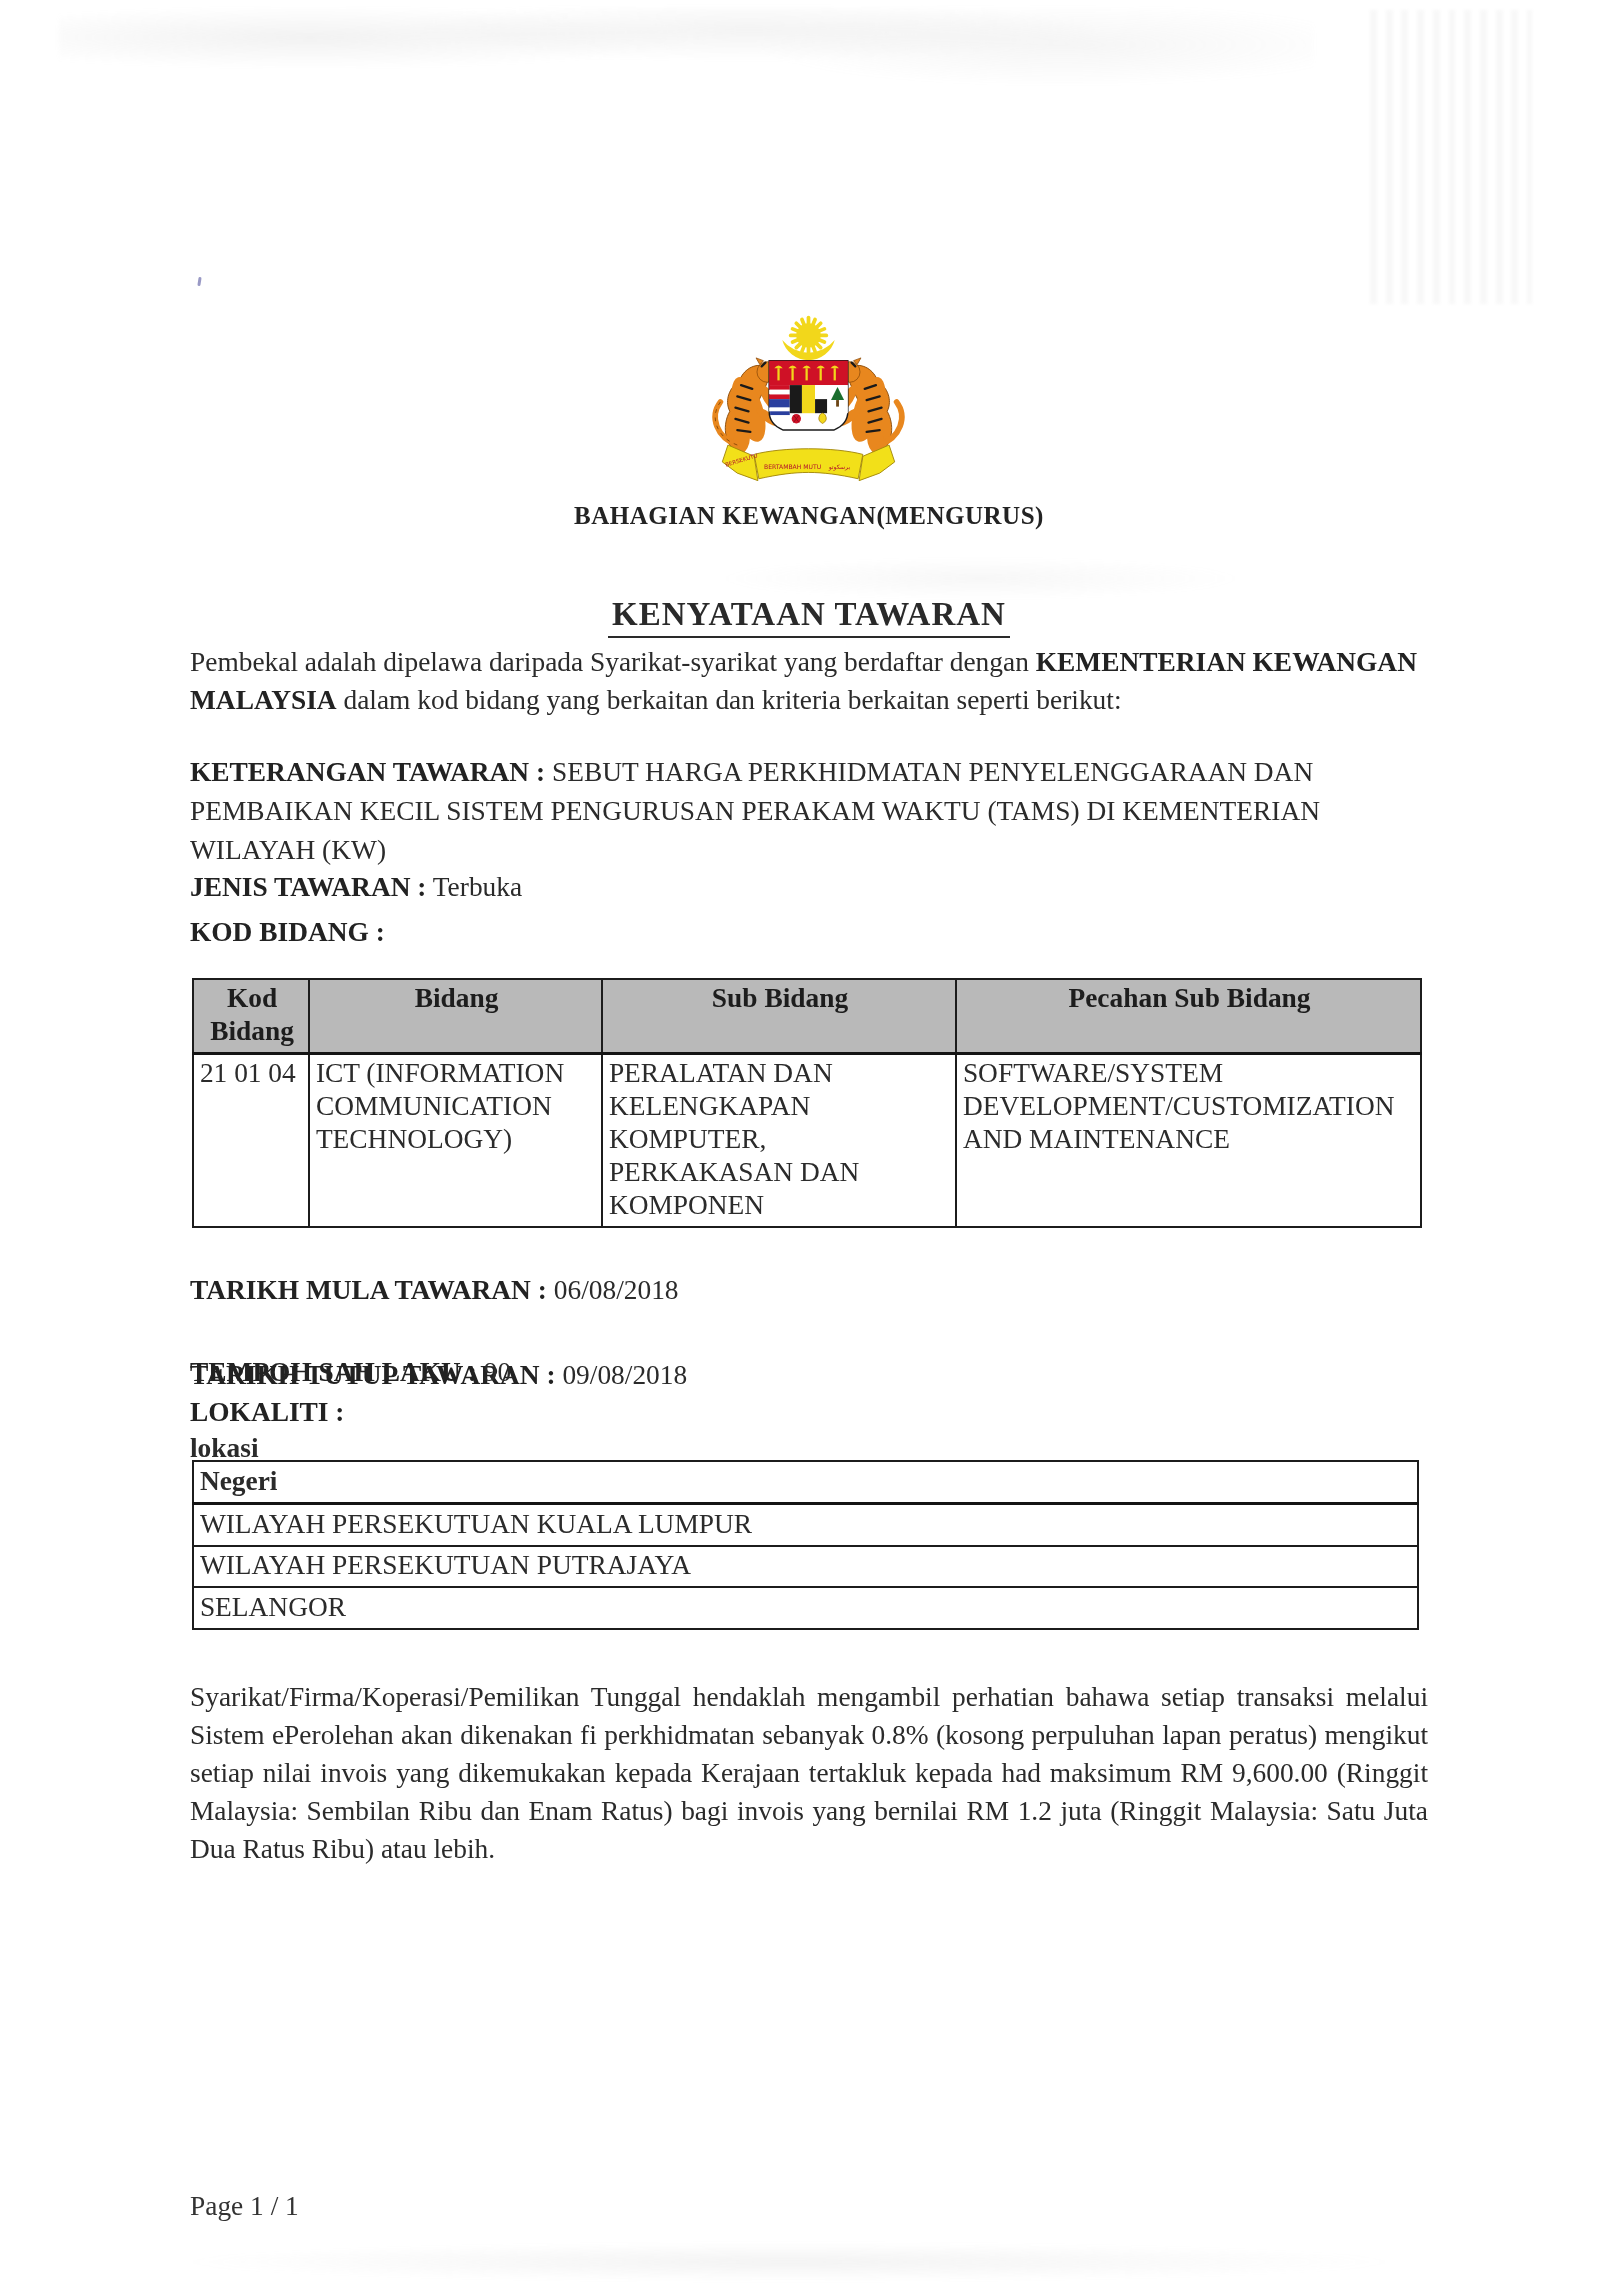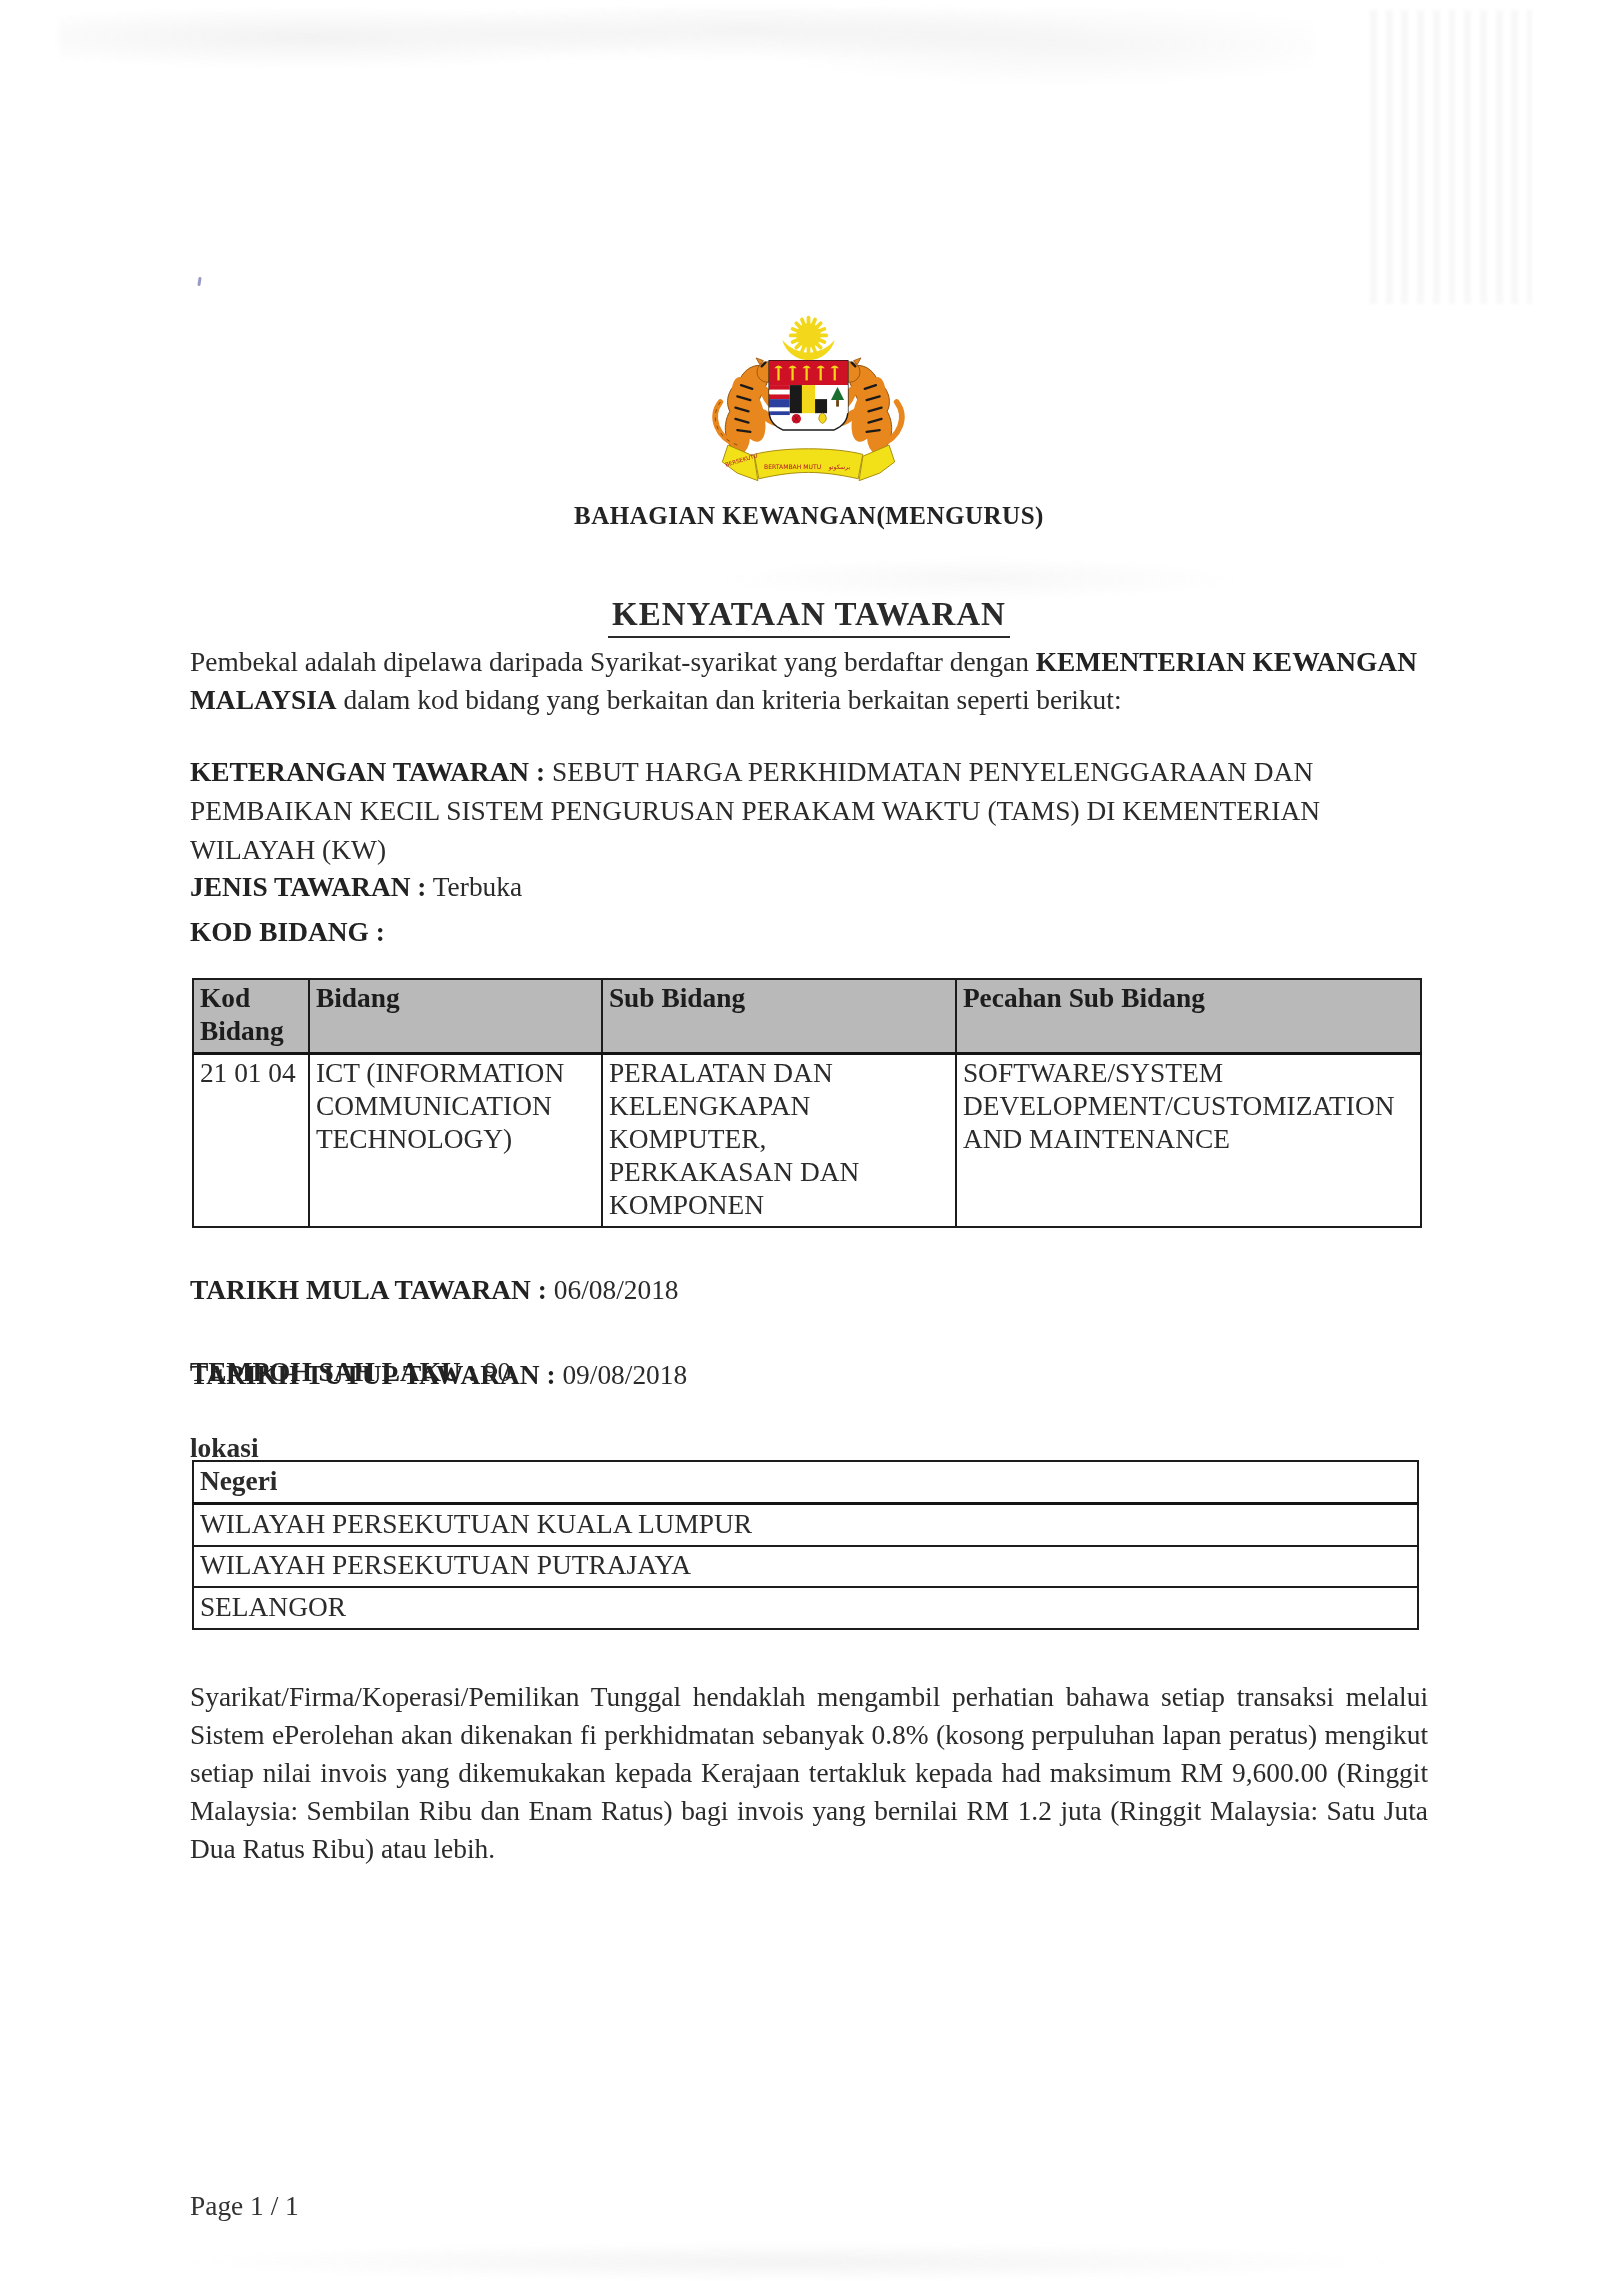--- a/index.html
+++ b/index.html
@@ -76,21 +76,21 @@
     position:absolute;left:192px;top:978px;width:1227px;
     font-size:27.4px;line-height:33px;
     border:2.9px solid #1c1c1c;
   }
   .bidang-table th,.bidang-table td{
     border-left:2px solid #1c1c1c;border-right:2px solid #1c1c1c;
     vertical-align:top;text-align:left;padding:2px 3.9px 3.9px 5.9px;
     font-weight:normal;overflow:hidden;
   }
   .bidang-table thead th{
-    background:#b9b9b9;font-weight:bold;border-bottom:3.9px solid #141414;color:#1d1d1d;
+    background:#b9b9b9;font-weight:bold;border-bottom:3.9px solid #141414;color:#1d1d1d;text-align:center;
   }
   .col-kod{width:116px;}
   .col-bidang{width:293px;}
   .col-sub{width:354px;}
   .col-pecahan{width:465px;}
   .preline{white-space:pre-line;}
 
   .lokasi-table{
     position:absolute;left:192px;top:1460px;width:1227px;
     font-size:27.4px;line-height:33px;border:2px solid #1c1c1c;
@@ -265,20 +265,21 @@
         <td class="preline">SOFTWARE/SYSTEM
 DEVELOPMENT/CUSTOMIZATION
 AND MAINTENANCE</td>
       </tr>
     </tbody>
   </table>
 
   <p class="txtblock meta1"><span class="lbl">TARIKH MULA TAWARAN :</span> <span>06/08/2018</span></p>
   <p class="txtblock meta2"><span class="lbl">TARIKH TUTUP TAWARAN :</span> <span>09/08/2018</span></p>
   <p class="txtblock meta3"><span class="lbl">TEMPOH SAH LAKU :</span> <span>90</span></p>
+  <p class="txtblock meta4"><span class="lbl">LOKALITI :</span></p>
 
   <p class="txtblock lokasi-label">lokasi</p>
   <table class="lokasi-table">
     <tbody>
       <tr class="negeri-row">
         <td>Negeri</td>
       </tr>
       <tr>
         <td>WILAYAH PERSEKUTUAN KUALA LUMPUR</td>
       </tr>

